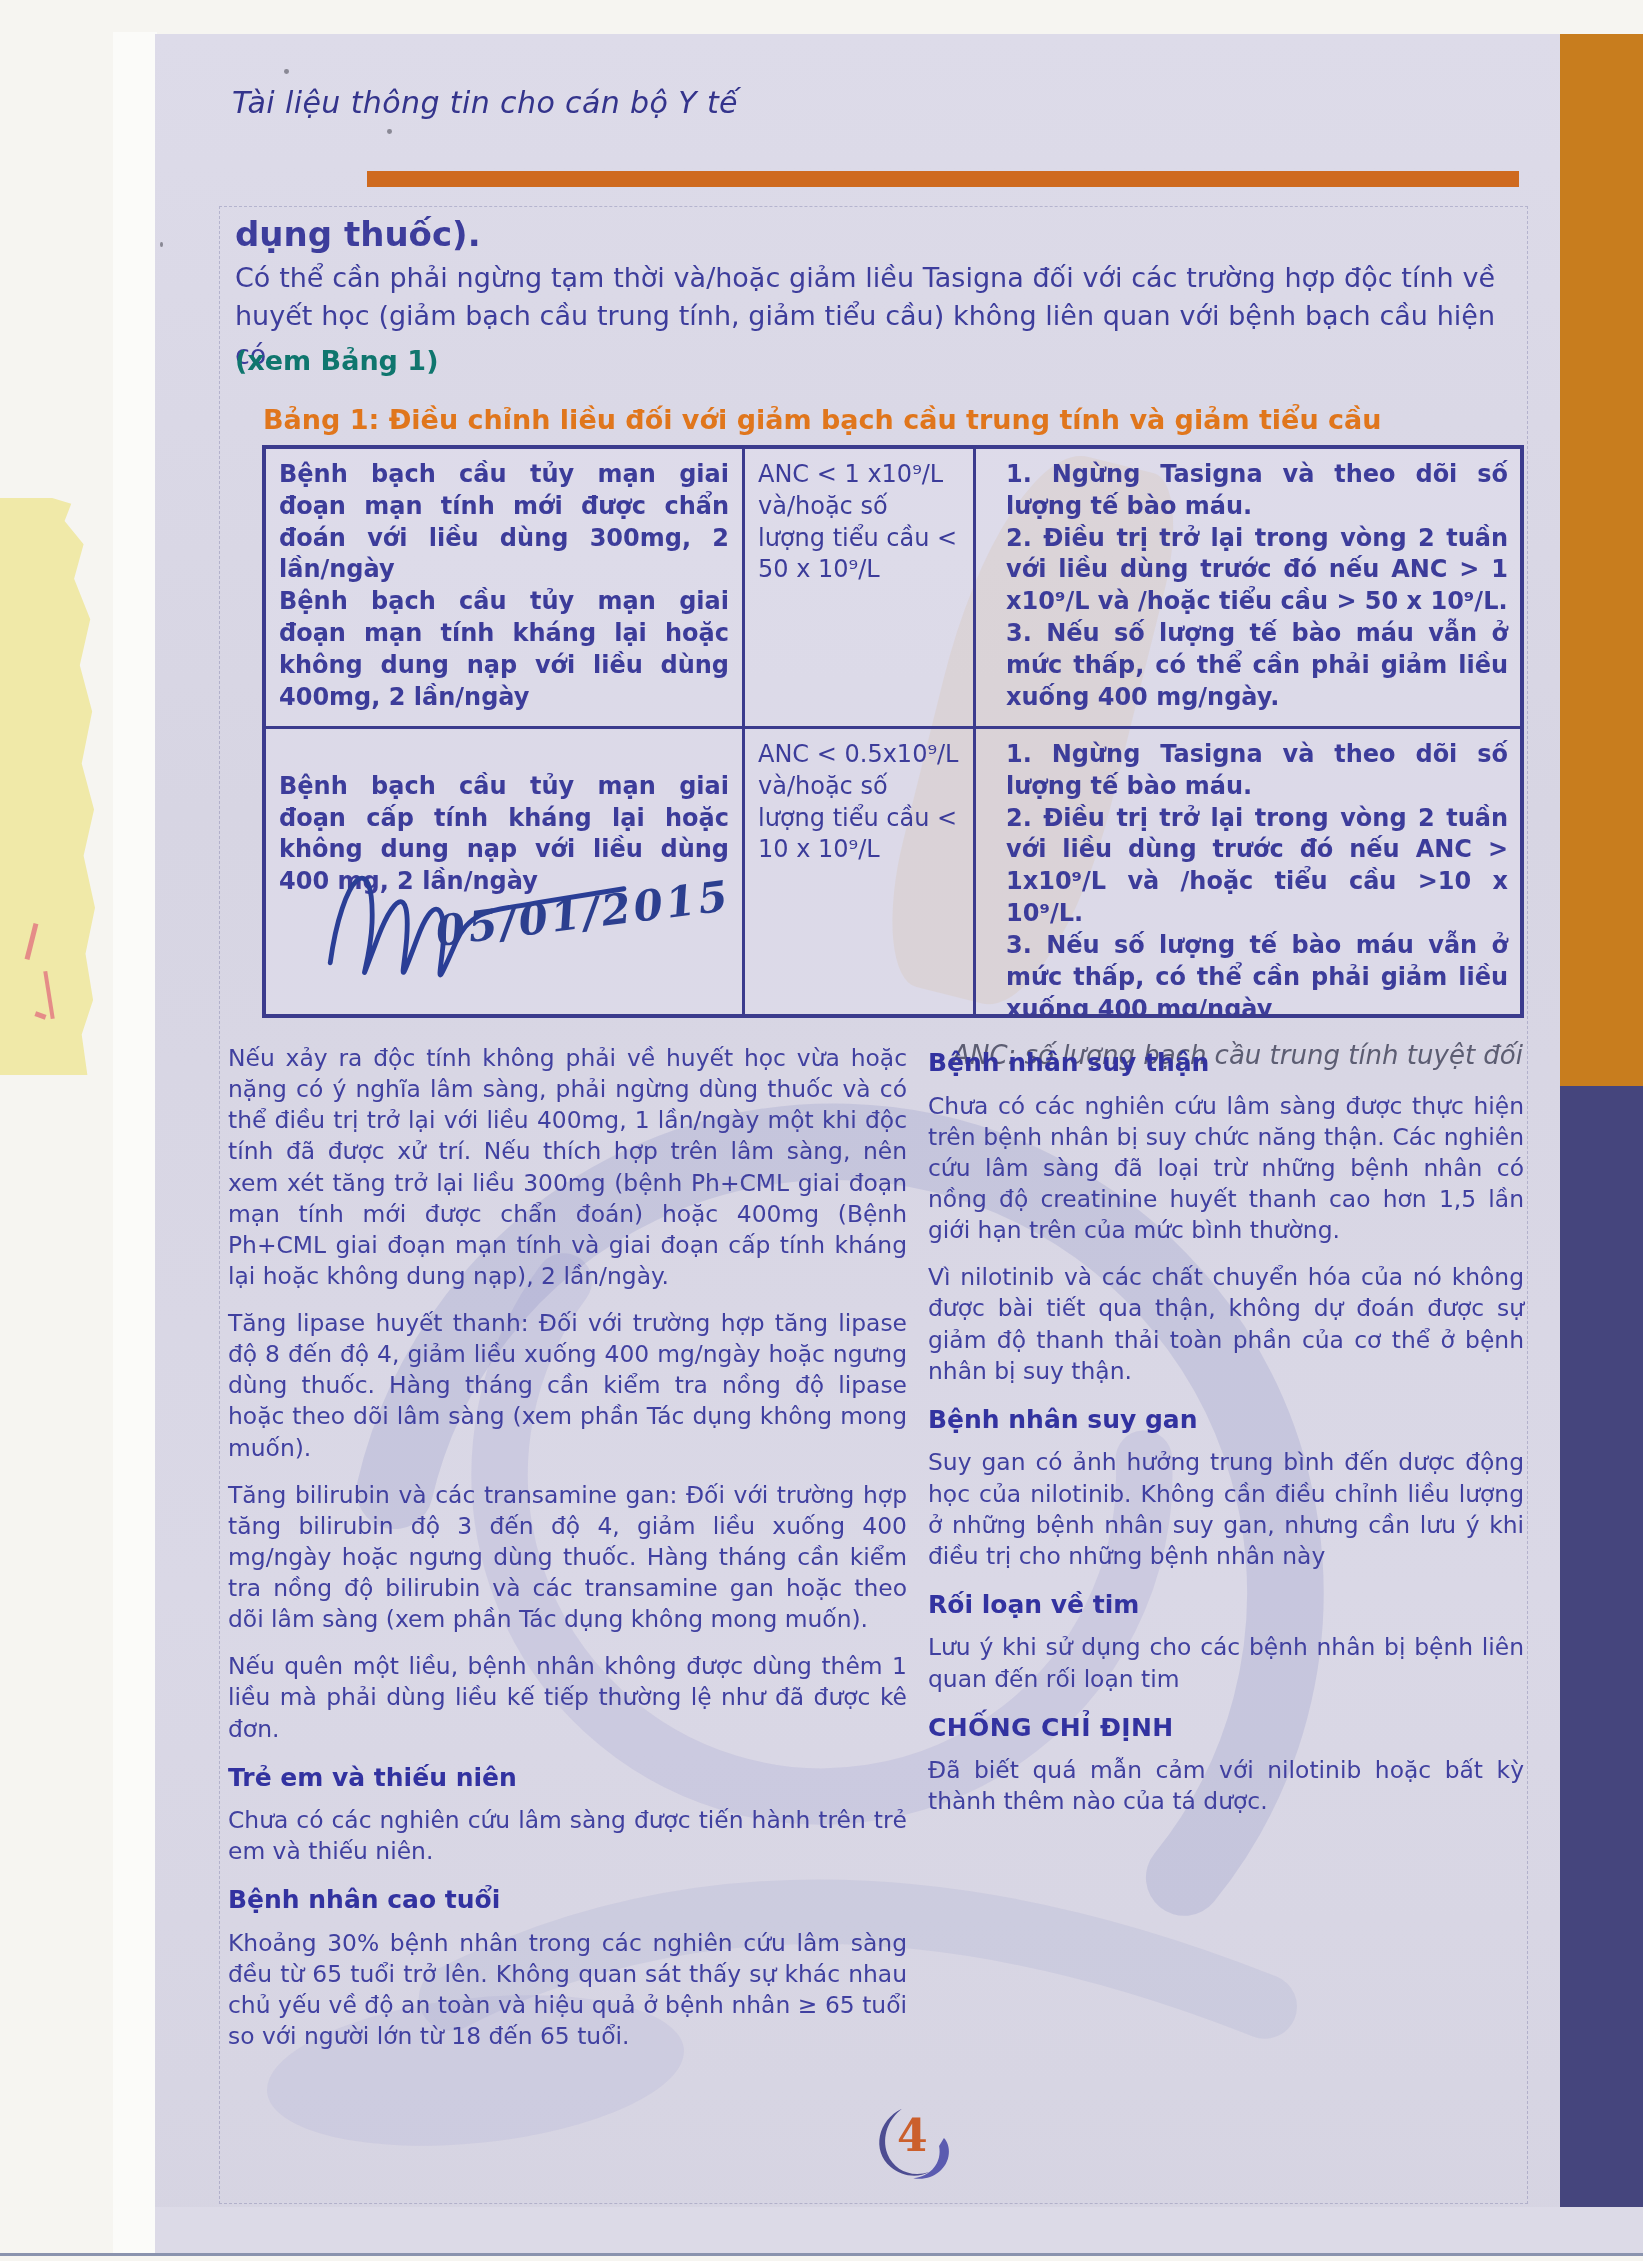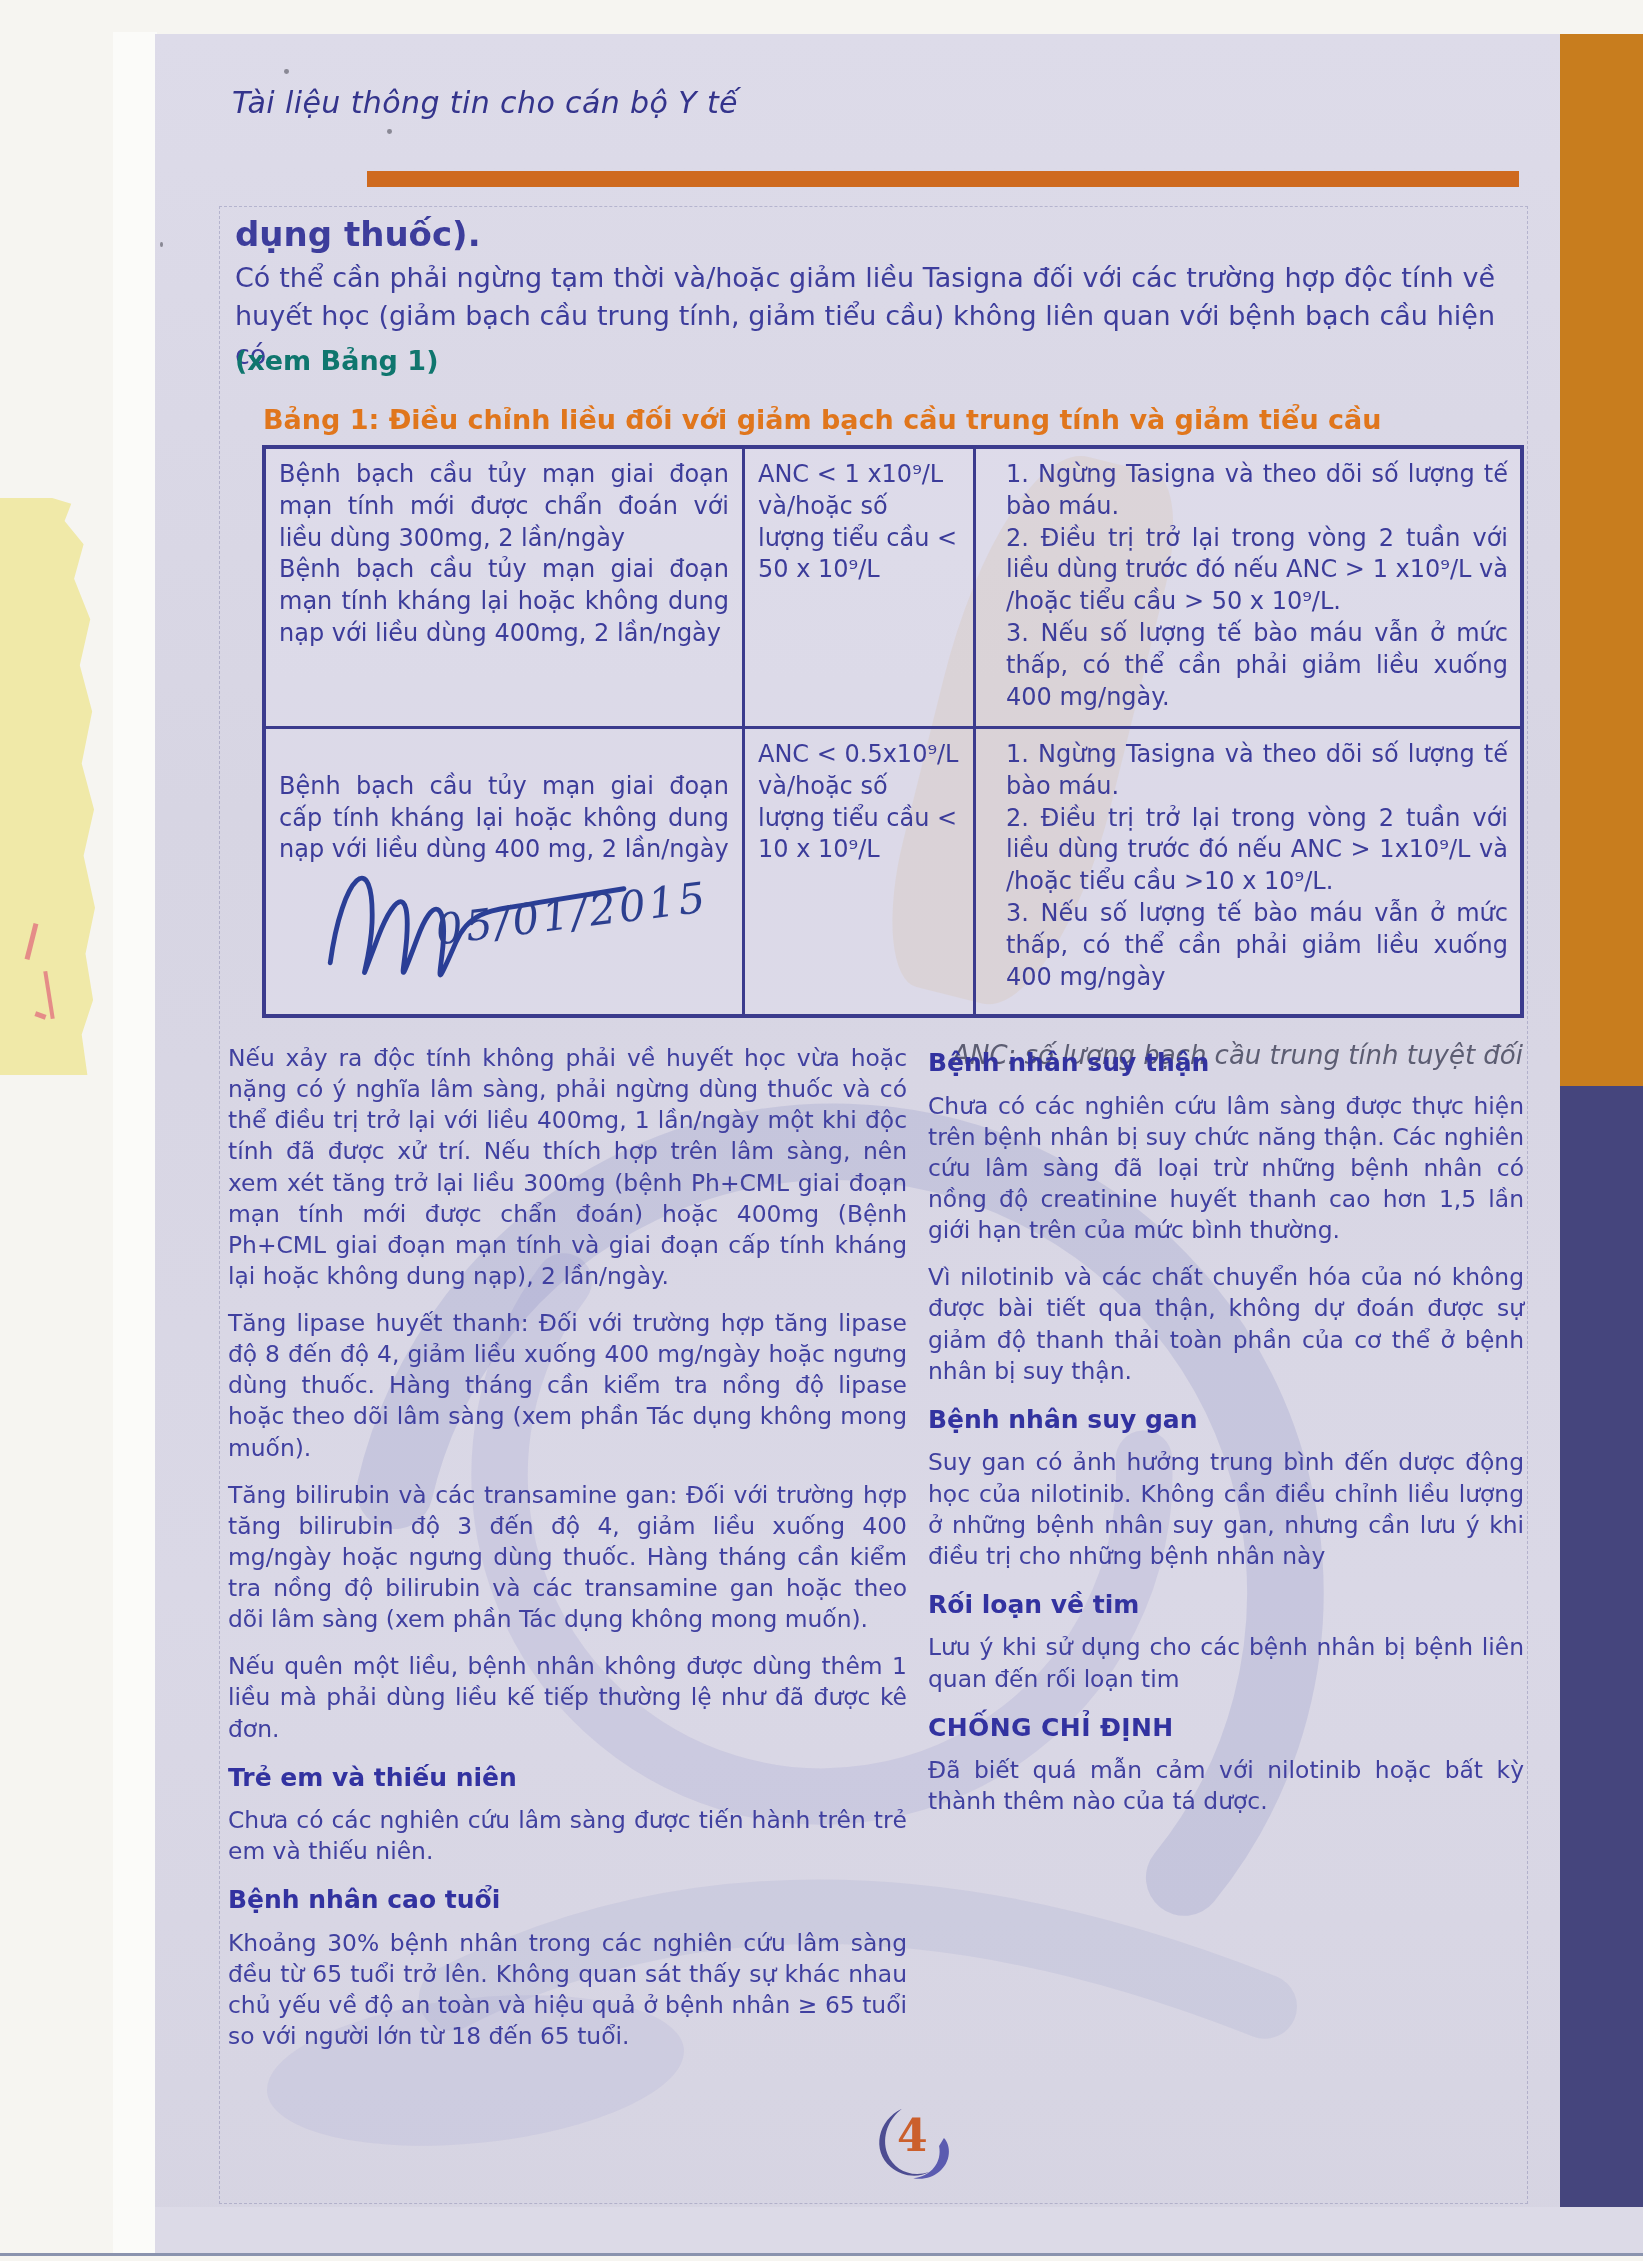--- a/index.html
+++ b/index.html
@@ -63,21 +63,21 @@
     display:grid;grid-template-columns:479px 231px 545px;grid-template-rows:280px 285px;
     border:4px solid #3b3b8d;background:rgba(228,227,240,.35);
   }
   .cell{
     padding:9.7px 13px;font-size:24px;line-height:1.33;font-weight:500;color:#3c3c9a;
     border-right:3.2px solid #3b3b8d;border-bottom:3.2px solid #3b3b8d;
     white-space:pre-line;overflow:hidden;
   }
   .cell.last-col{border-right:none;padding-left:30px;}
   .cell.last-row{border-bottom:none;}
-  .cell.just{text-align:justify;}
+  .cell.just{text-align:justify;font-weight:bold;}
   .cell.sig-cell{position:relative;}
   .signature-svg{position:absolute;left:32px;top:97px;pointer-events:none;}
   .sig-date{
     position:absolute;left:169px;top:157px;
     font-family:"DejaVu Serif",serif;font-style:italic;font-size:42px;color:#2c3f8f;
     transform:rotate(-7deg);letter-spacing:3.2px;
   }
   .table-footnote{
     position:absolute;left:806px;top:992px;width:717px;text-align:right;
     font-size:26px;font-style:italic;color:#5c5d72;margin-top:48px;

